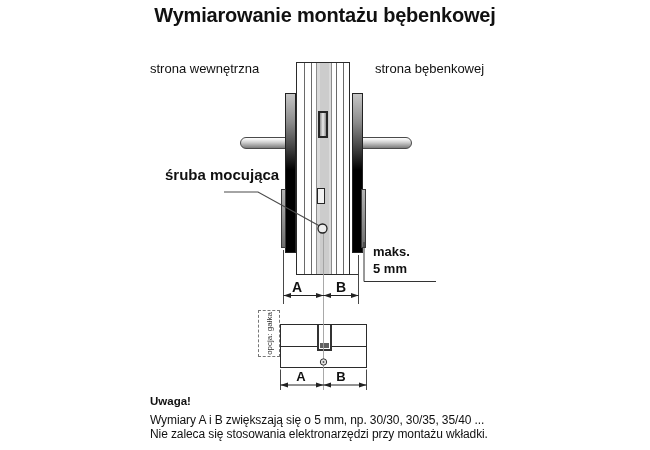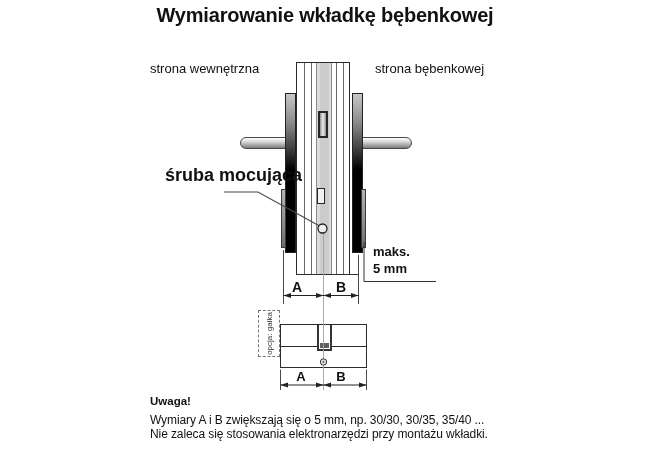--- a/index.html
+++ b/index.html
@@ -18,21 +18,21 @@
   .strip{position:absolute;top:0;bottom:0;left:19px;width:16px;background:#dadada;border-left:1px solid #8d8d8d;border-right:1px solid #8d8d8d;}
   .strip-core{position:absolute;top:0;bottom:0;left:3px;width:9px;background:#cccccc;}
   .slot-upper{left:318px;top:111px;width:10px;height:27px;border:2px solid #262626;background:linear-gradient(90deg,#8f8f8f,#ececec 50%,#8f8f8f);}
   .slot-lower{left:317px;top:188px;width:8px;height:16px;border:1.5px solid #262626;background:#f2f2f2;}
   .escutcheon{top:93px;width:11px;height:160px;border:1px solid #222;
     background:linear-gradient(180deg,#c6c6c6 0%,#8b8b8b 18%,#303030 38%,#000 48%,#000 100%);}
   .side-plate{top:189px;width:5px;height:59px;border:1px solid #3a3a3a;background:linear-gradient(180deg,#b4b4b4,#6f6f6f);}
   .rod{top:137px;height:12px;border:1px solid #4a4a4a;background:linear-gradient(180deg,#fafafa 8%,#d2d2d2 42%,#7c7c7c 100%);}
   .rod-left{left:240px;width:46px;border-radius:6px 0 0 6px;}
   .rod-right{left:362px;width:50px;border-radius:0 6px 6px 0;}
-  .screw-label{left:165px;top:166px;font-size:18px;font-weight:bold;line-height:18px;white-space:nowrap;}
+  .screw-label{left:165px;top:166px;font-size:15px;font-weight:bold;line-height:18px;white-space:nowrap;}
   .maks-label{left:373px;top:244px;font-size:13px;font-weight:bold;line-height:16.5px;white-space:nowrap;}
   .dim-label{font-size:14px;font-weight:bold;text-align:center;width:24px;}
   .dim-label-sm{font-size:13px;font-weight:bold;text-align:center;width:24px;}
   
   .knob-box{left:258px;top:310px;width:22px;height:47px;border:1px dashed #777;display:flex;align-items:center;justify-content:center;}
   .knob-box span{display:block;transform:rotate(-90deg);white-space:nowrap;font-size:8px;color:#333;}
   .profile-body{left:280px;top:324px;width:87px;height:44px;border:1px solid #2b2b2b;background:#fff;}
   .profile-midline{position:absolute;left:0;right:0;top:21px;height:1px;background:#2b2b2b;}
   .notch{position:absolute;left:36px;top:0;width:15px;height:26px;border:2px solid #333;border-top:none;background:#fff;}
   .notch-bottom{position:absolute;left:1px;right:1px;bottom:1px;height:5px;background:#5f5f5f;}
@@ -40,21 +40,21 @@
   .note{left:150px;top:395px;width:470px;}
   .note-heading{font-size:11.5px;font-weight:bold;margin-bottom:7px;}
   .note-line{font-size:12px;line-height:13.5px;letter-spacing:-0.1px;white-space:nowrap;}
   svg.overlay{position:absolute;left:0;top:0;pointer-events:none;}
 </style>
 </head>
 <body>
 
 <div id="stage">
 
-  <div class="abs title">Wymiarowanie wkładkę bębenkowej</div>
+  <div class="abs title">Wymiarowanie montażu bębenkowej</div>
 
   <div class="abs side-label" style="left:150px;">strona wewnętrzna</div>
   <div class="abs side-label" style="left:375px;">strona bębenkowej</div>
 
   <div class="abs rod rod-left"></div>
   <div class="abs rod rod-right"></div>
 
   <div class="abs door">
     <div class="vline" style="left:7px;"></div>
     <div class="vline" style="left:14px;"></div>

